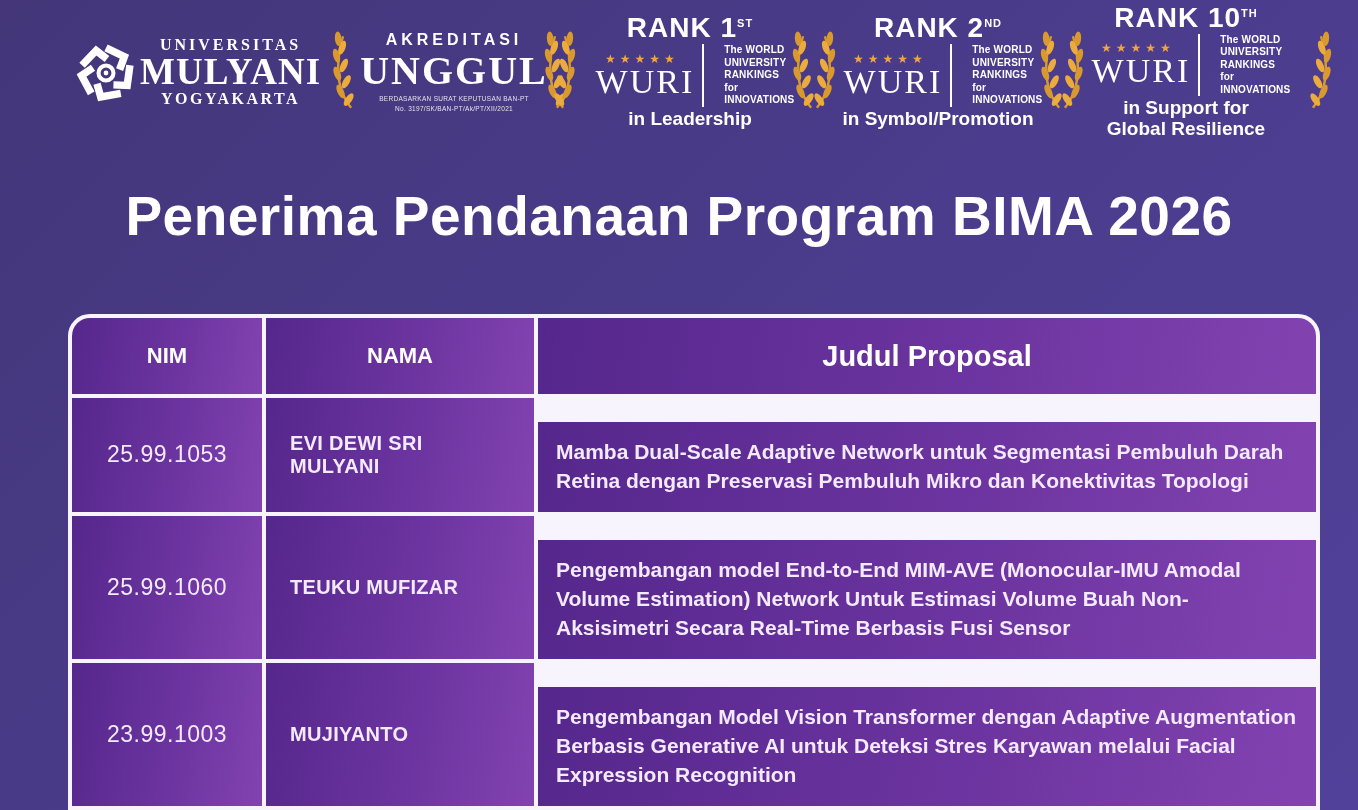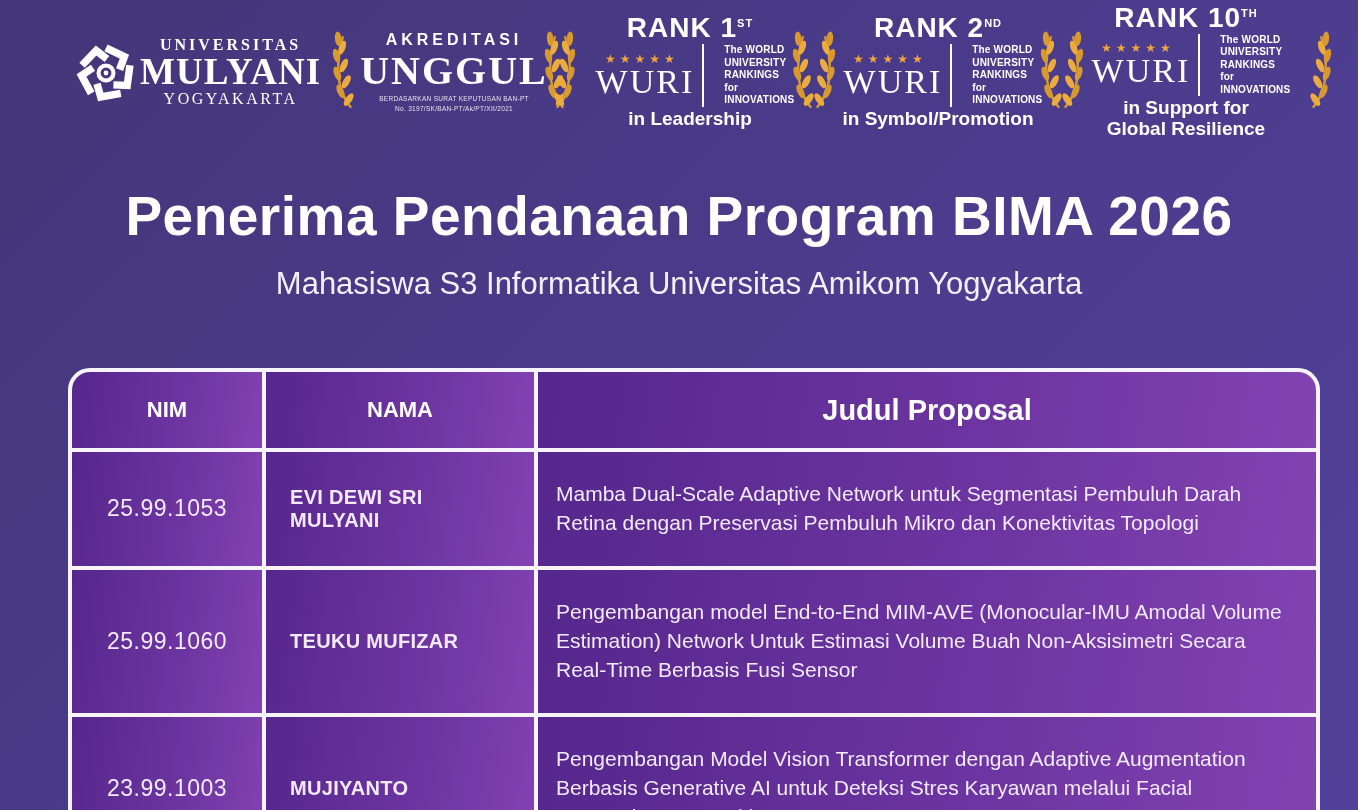--- a/index.html
+++ b/index.html
@@ -12,21 +12,21 @@
   
   .logo-row {
     display:flex; align-items:center; gap:24px;
     padding:14px 0 0 72px; height:130px;
   }
   .amikom-logo { display:flex; align-items:flex-end; gap:0; width:258px; flex:none; }
   .amikom-mark { width:68px; height:68px; flex:none; }
   .amikom-text { text-align:center; font-family:"Liberation Serif", serif; line-height:1.02; }
   .amikom-line1 { font-size:16px; font-weight:bold; letter-spacing:3px; }
   .amikom-line2 { font-size:37px; font-weight:bold; letter-spacing:1px; }
-  .amikom-line3 { font-size:16px; font-weight:normal; letter-spacing:2.5px; }
+  .amikom-line3 { font-size:16px; font-weight:bold; letter-spacing:2.5px; }
 
   .badge { display:flex; align-items:center; justify-content:center; flex:none; }
   .laurel { width:26px; height:86px; flex:none; }
   .laurel.flip { transform:scaleX(-1); }
 
   .akr-badge { width:200px; gap:4px; }
   .akr-core { text-align:center; }
   .akr-label { font-size:16px; font-weight:bold; letter-spacing:4px; margin-bottom:2px; }
   .akr-grade { font-family:"Liberation Serif", serif; font-size:40px; font-weight:bold; letter-spacing:2px; line-height:1; }
   .akr-detail { font-size:6.5px; line-height:1.45; opacity:.85; margin-top:3px; letter-spacing:.3px; }
@@ -60,21 +60,21 @@
     border-radius:22px 22px 0 0; overflow:hidden;
   }
   .cell {
     background:linear-gradient(100deg, #55278c 0%, #6c34a0 55%, #8243b1 100%);
     display:flex; align-items:center; color:#f3eaff;
   }
   .cell.head { height:76px; justify-content:center; font-weight:bold; font-size:22px; color:#ffffff; }
   .cell.head.judul-head { font-size:29px; }
   .cell.nim { justify-content:center; font-size:23px; min-height:112px; letter-spacing:.5px; }
   .cell.nama { padding-left:24px; padding-right:20px; font-size:20px; font-weight:bold; letter-spacing:.3px; }
-  .cell.judul { padding:28px 18px; font-size:21px; line-height:1.38; font-weight:normal; }
+  .cell.judul { padding:16px 18px; font-size:21px; line-height:1.38; font-weight:bold;margin-top:24px; }
 </style>
 </head>
 <body>
 
 <svg width="0" height="0" style="position:absolute" aria-hidden="true">
   <defs>
     <g id="laurel-branch">
       <path d="M26,92 C8,70 6,40 16,4" fill="none" stroke="#D89A2E" stroke-width="3"></path>
       <ellipse cx="23" cy="82" rx="4" ry="9" transform="rotate(35 23 82)" fill="#ECAC3D"></ellipse>
       <ellipse cx="13" cy="72" rx="4" ry="9" transform="rotate(-25 13 72)" fill="#D89A2E"></ellipse>
@@ -193,21 +193,20 @@
       </div>
       <svg class="laurel flip" viewBox="0 0 32 96">
           <use href="#laurel-branch"></use>
         </svg>
     </div>
 
   </div>
 
   <div class="title-block">
     <div class="main-title">Penerima Pendanaan Program BIMA 2026</div>
-    <div class="subtitle">Mahasiswa S3 Informatika Universitas Amikom Yogyakarta</div>
   </div>
 
   <div class="grant-table">
     <div class="cell head">NIM</div>
     <div class="cell head">NAMA</div>
     <div class="cell head judul-head">Judul Proposal</div>
 
     <div class="cell nim">25.99.1053</div>
     <div class="cell nama">EVI DEWI SRI MULYANI</div>
     <div class="cell judul">Mamba Dual-Scale Adaptive Network untuk Segmentasi Pembuluh Darah Retina dengan Preservasi Pembuluh Mikro dan Konektivitas Topologi</div>

